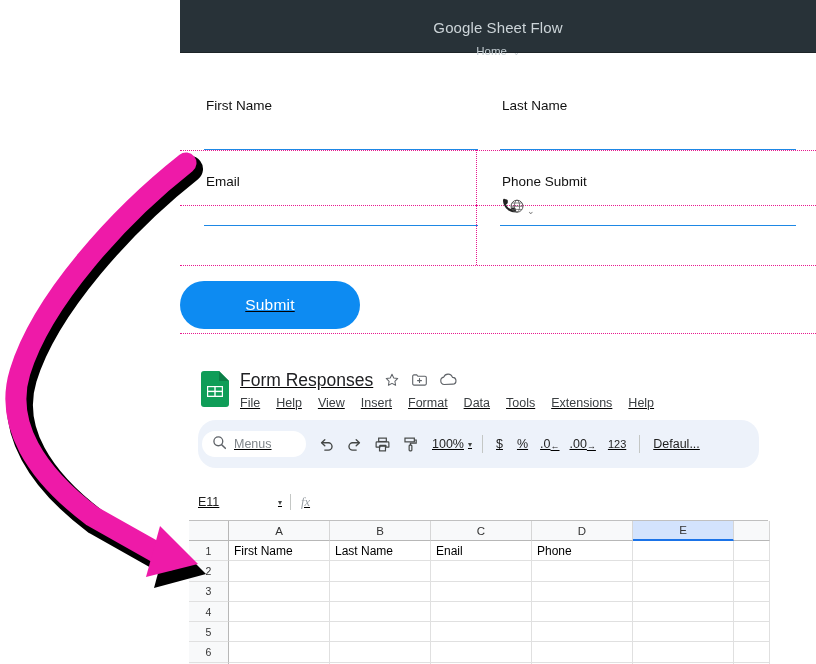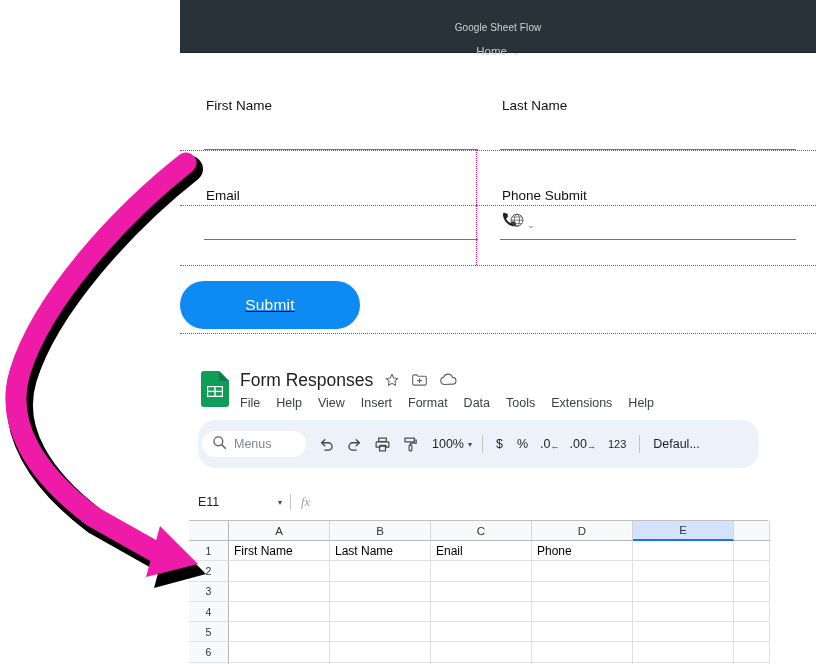--- a/index.html
+++ b/index.html
@@ -15,21 +15,21 @@
   
   .form-app{
     position:absolute; left:180px; top:0; width:636px; height:330px;
     background:#ffffff;
   }
   .app-header{
     height:53px; background:#283238; color:#d9e0e3;
     display:flex; flex-direction:column; align-items:center; justify-content:center;
     border-bottom:1px solid #1d2428;
   }
-  .app-title{ font-size:10px; letter-spacing:.1px; color:#ccd4d8; line-height:18px;margin-top:24px; }
+  .app-title{ font-size:15px; letter-spacing:.1px; color:#ccd4d8; line-height:18px;margin-top:24px; }
   .app-nav{ font-size:11.5px; color:#c3ccd1; margin-top:8px; display:flex; align-items:center; gap:6px; }
   .chev{ font-size:8px; position:relative; top:1px; }
 
   .form-body{ position:relative; padding:0; }
 
   
   .guide-h{
     position:absolute; left:0; right:0; height:0;
     border-top:1.5px dotted #e8188f;
   }
@@ -69,21 +69,21 @@
     width:180px; height:48px; font-size:15.5px; letter-spacing:.2px;
     font-family:"Liberation Sans", sans-serif; cursor:pointer;
   }
 
   
   .sheet{
     position:absolute; left:189px; top:358px; width:579px; height:306px;
     background:#ffffff;
     font-family:"Liberation Sans", sans-serif;
   }
-  .sheet-top{ background:#fff; padding:8px 0 0 0; }
+  .sheet-top{ background:#fff; padding:8px 0 0 0;text-decoration:underline; }
   .sheet-titlerow{ display:flex; align-items:flex-start; padding:3px 0 0 12px; }
   .sheets-logo{
     width:28px; height:36px; flex:none; margin-top:2px; margin-right:11px;
   }
   .title-col{ display:flex; flex-direction:column; }
   .title-line{ display:flex; align-items:center; gap:11px; }
   .doc-title{ font-size:17.5px; color:#202124; line-height:22px; font-weight:400; }
   .ticon{ color:#5f6368; display:flex; align-items:center; }
   .menubar{ display:flex; gap:16px; margin-top:3px; }
   .menu-item{ font-size:12.5px; color:#3c4043; cursor:pointer; line-height:18px; }
@@ -178,21 +178,21 @@
         <div class="fcell left">
           <div class="flabel">First Name</div>
           <input class="finput" type="text" placeholder="" style="">
         </div>
         <div class="fcell right">
           <div class="flabel">Last Name</div>
           <input class="finput" type="text" placeholder="" style="">
         </div>
       </div>
 
-      <div class="frow" style="margin-top:38px;">
+      <div class="frow" style="margin-top:24px;">
         <div class="fcell left">
           <div class="flabel">Email</div>
           <input class="finput" type="text" placeholder="" style="">
         </div>
         <div class="fcell right">
           <div class="flabel">Phone Submit</div>
           <div class="phone-wrap">
             <div class="phone-prefix">
               <span class="phone-ico">
                 <svg width="22" height="17" viewBox="0 0 22 17">

